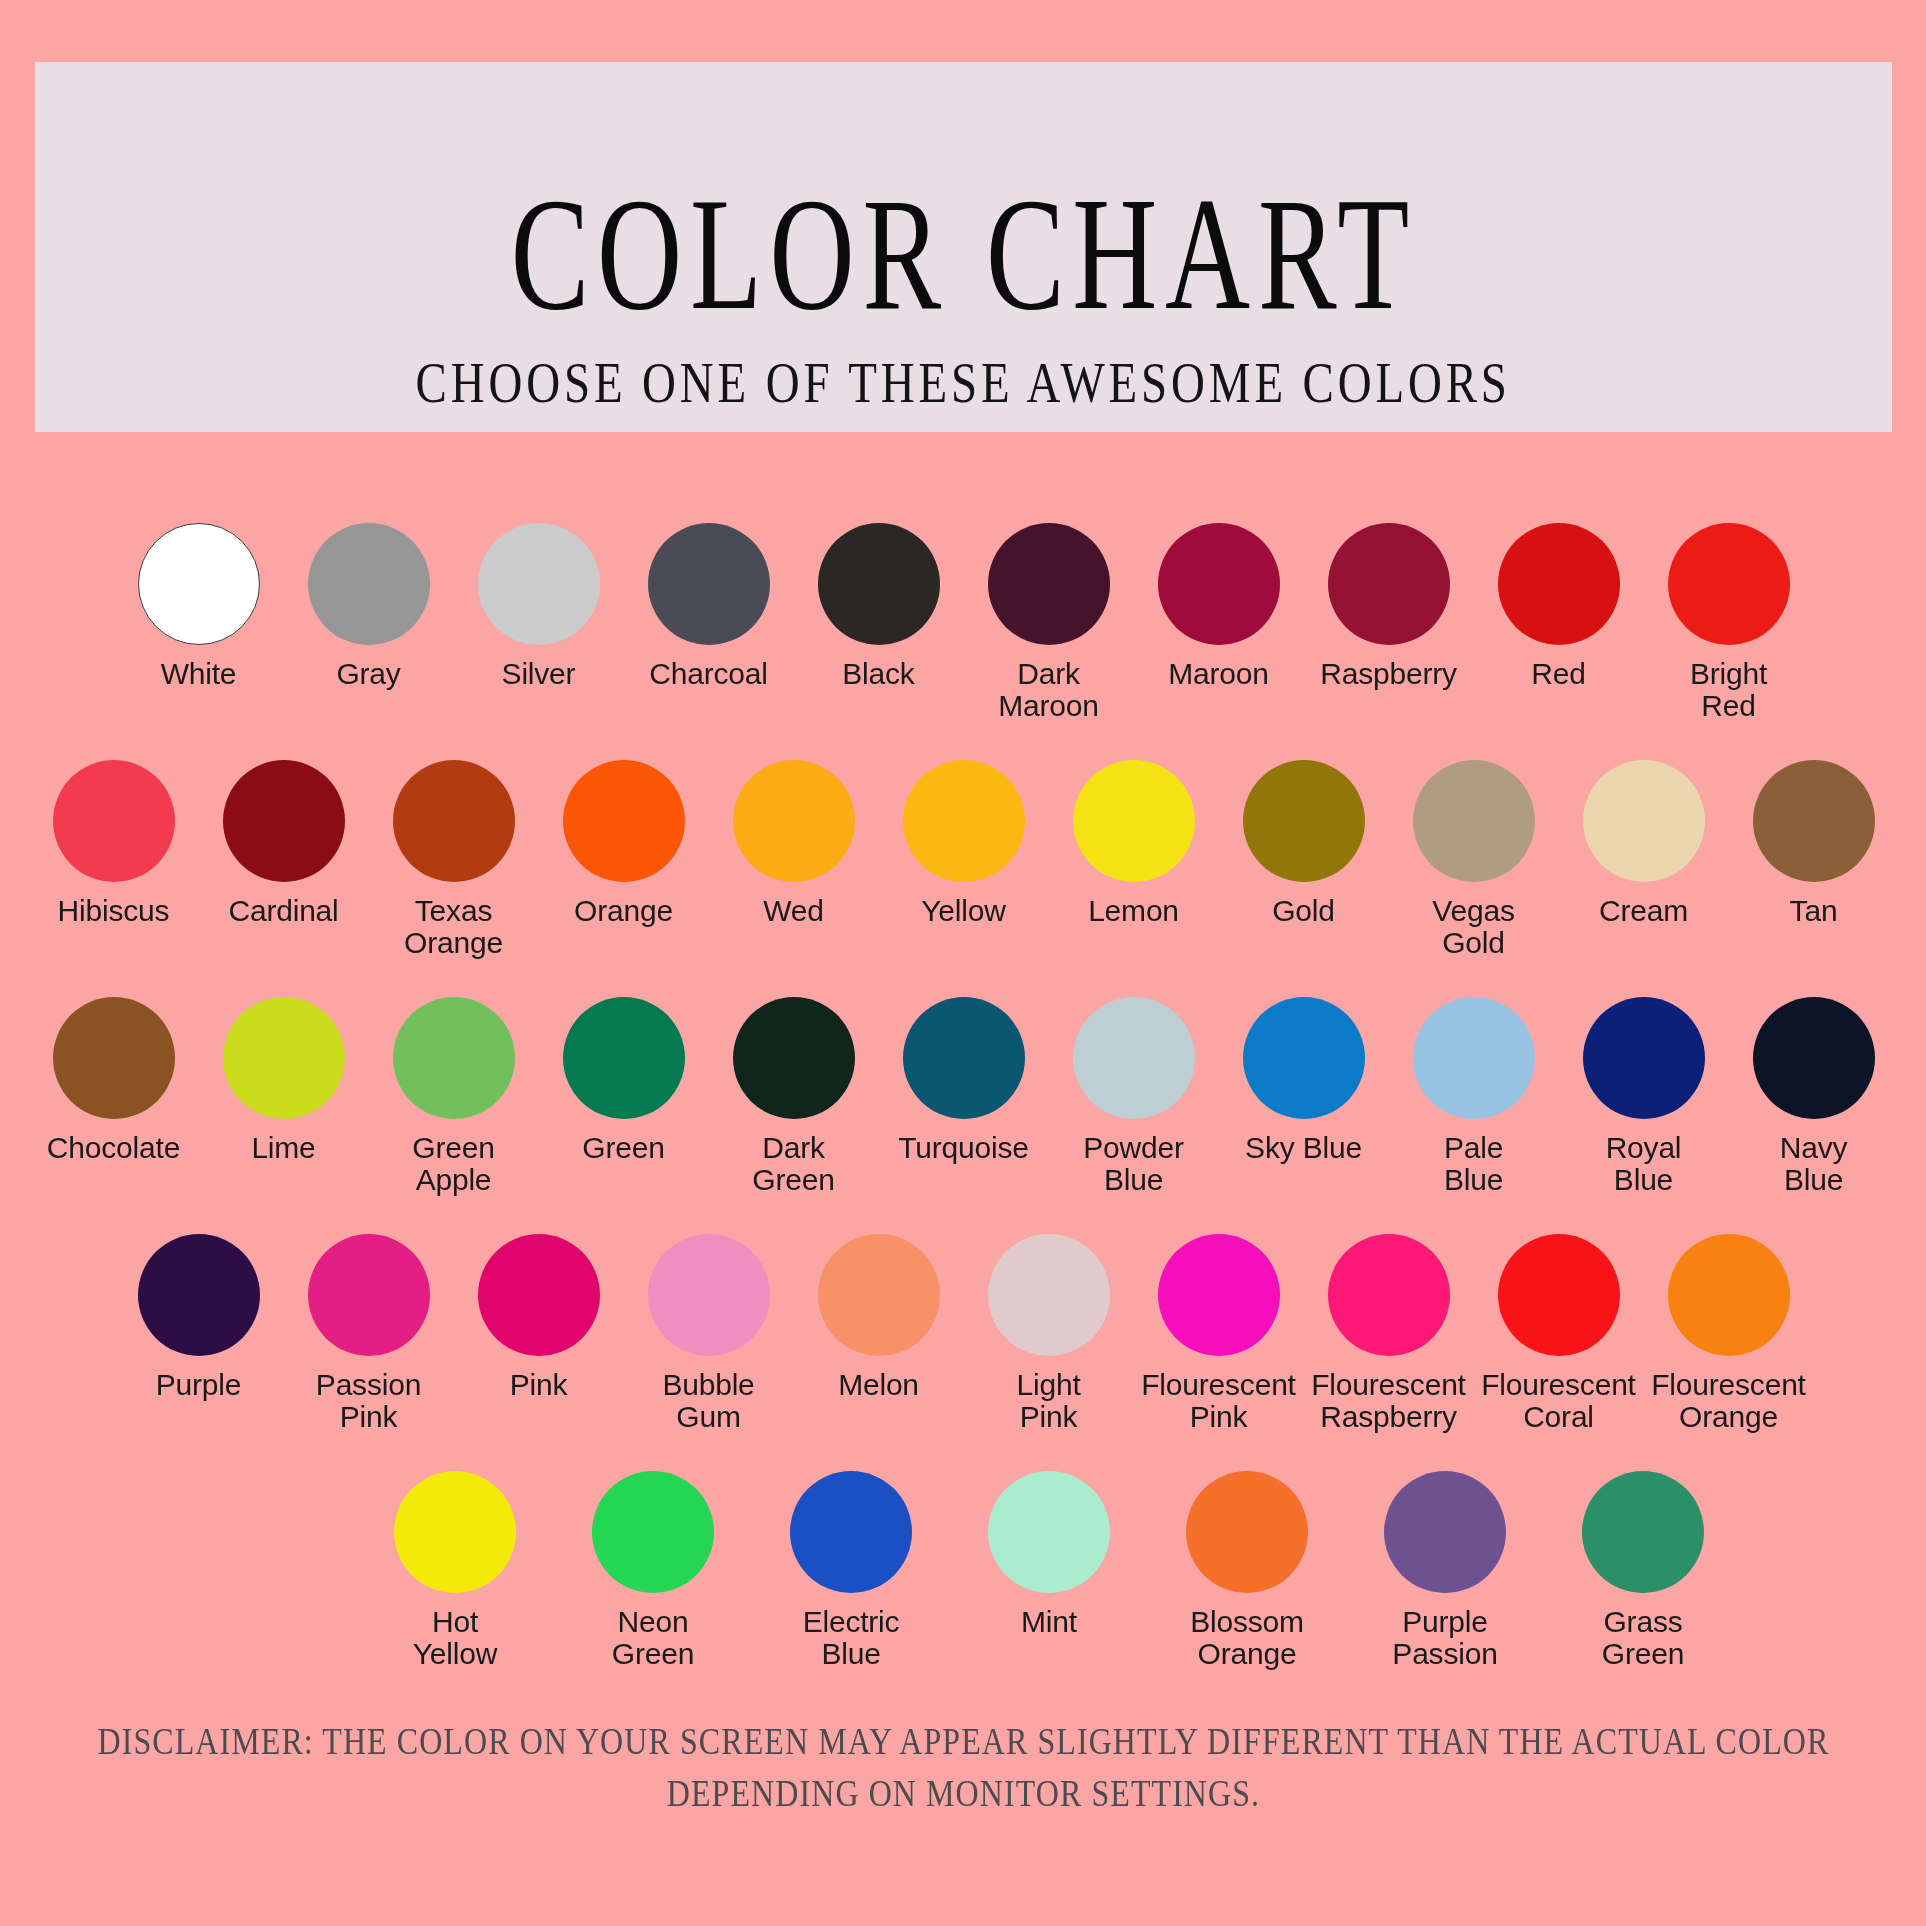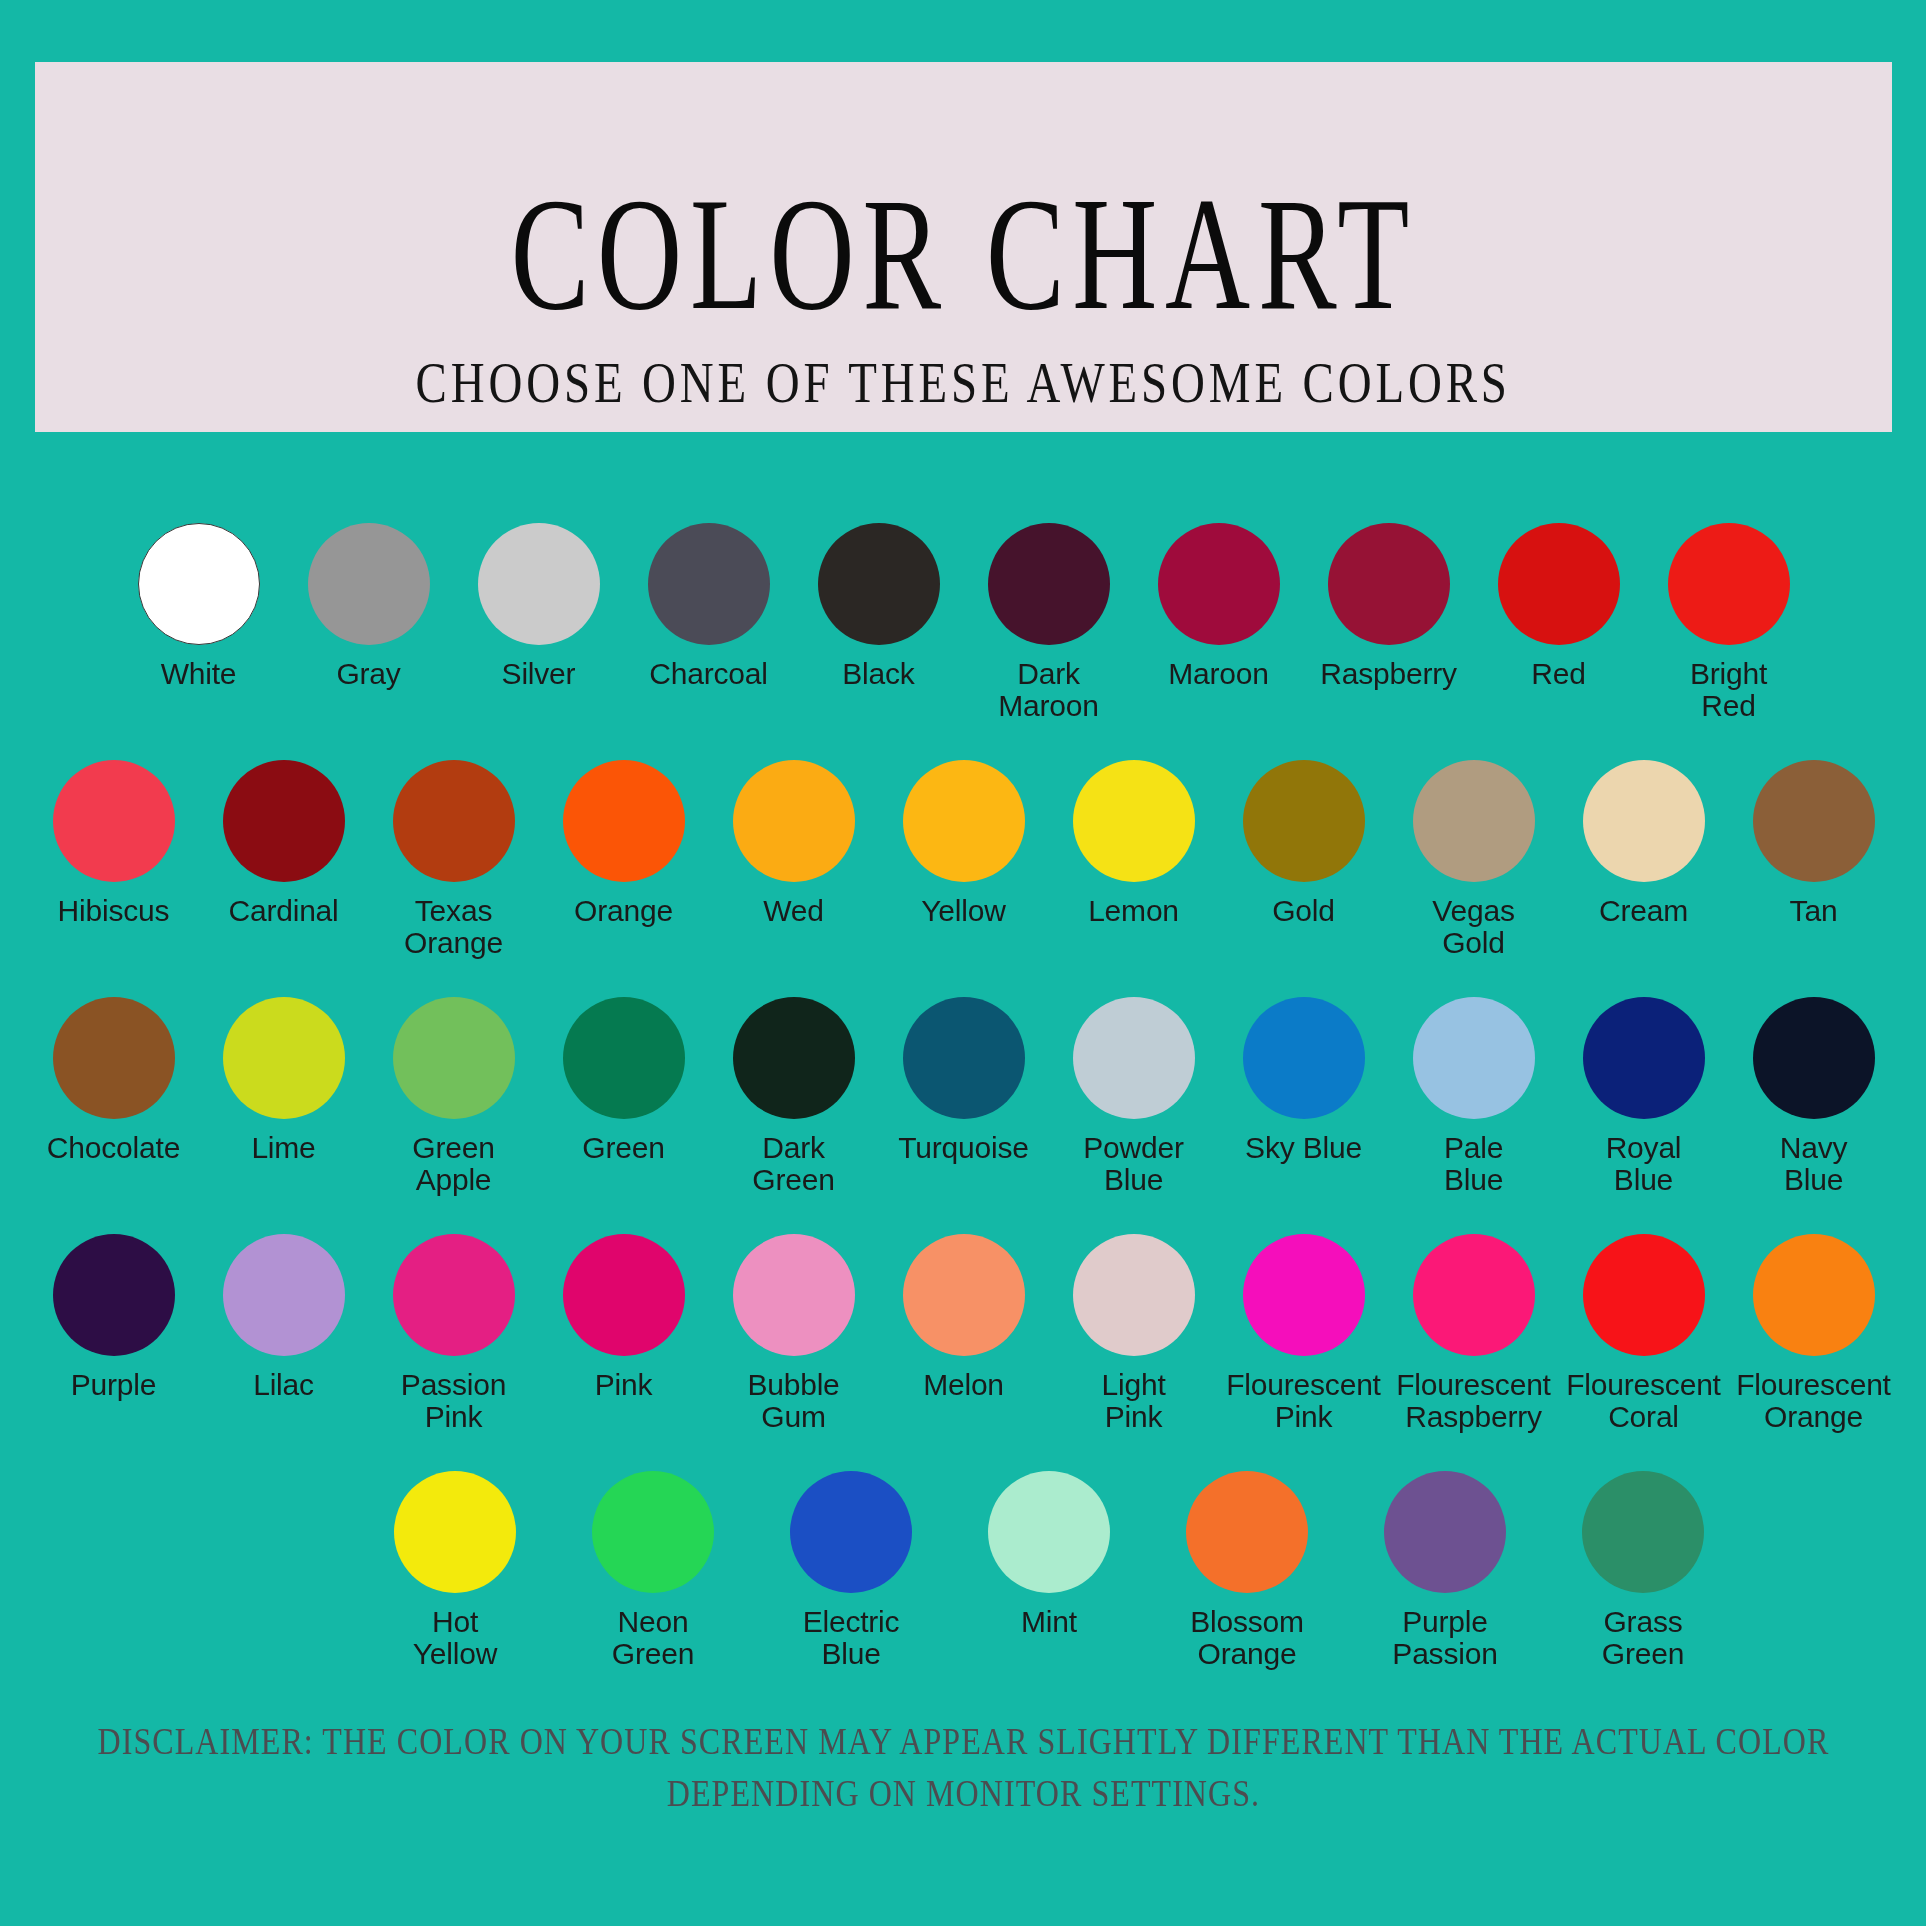--- a/index.html
+++ b/index.html
@@ -5,21 +5,21 @@
   html, body {
     margin: 0;
     padding: 0;
     background: #ffffff;
   }
 
   #page {
     position: relative;
     width: 1927px;
     height: 1927px;
-    background: #14b8a6;
+    background: #fca5a5;
     font-family: "Liberation Sans", sans-serif;
     overflow: hidden;
   }
 
   
   .header-band {
     position: absolute;
     left: 35px;
     top: 62px;
     width: 1857px;
@@ -284,24 +284,20 @@
           <div class="swatch-label">Navy
 Blue</div>
         </div>
       </div>
       <div class="swatch-row">
         <div class="swatch-cell">
           <div class="swatch-dot" style="background: rgb(45, 13, 69);"></div>
           <div class="swatch-label">Purple</div>
         </div>
         <div class="swatch-cell">
-          <div class="swatch-dot" style="background: rgb(178, 146, 211);"></div>
-          <div class="swatch-label">Lilac</div>
-        </div>
-        <div class="swatch-cell">
           <div class="swatch-dot" style="background: rgb(228, 31, 131);"></div>
           <div class="swatch-label">Passion
 Pink</div>
         </div>
         <div class="swatch-cell">
           <div class="swatch-dot" style="background: rgb(224, 5, 108);"></div>
           <div class="swatch-label">Pink</div>
         </div>
         <div class="swatch-cell">
           <div class="swatch-dot" style="background: rgb(237, 144, 192);"></div>

